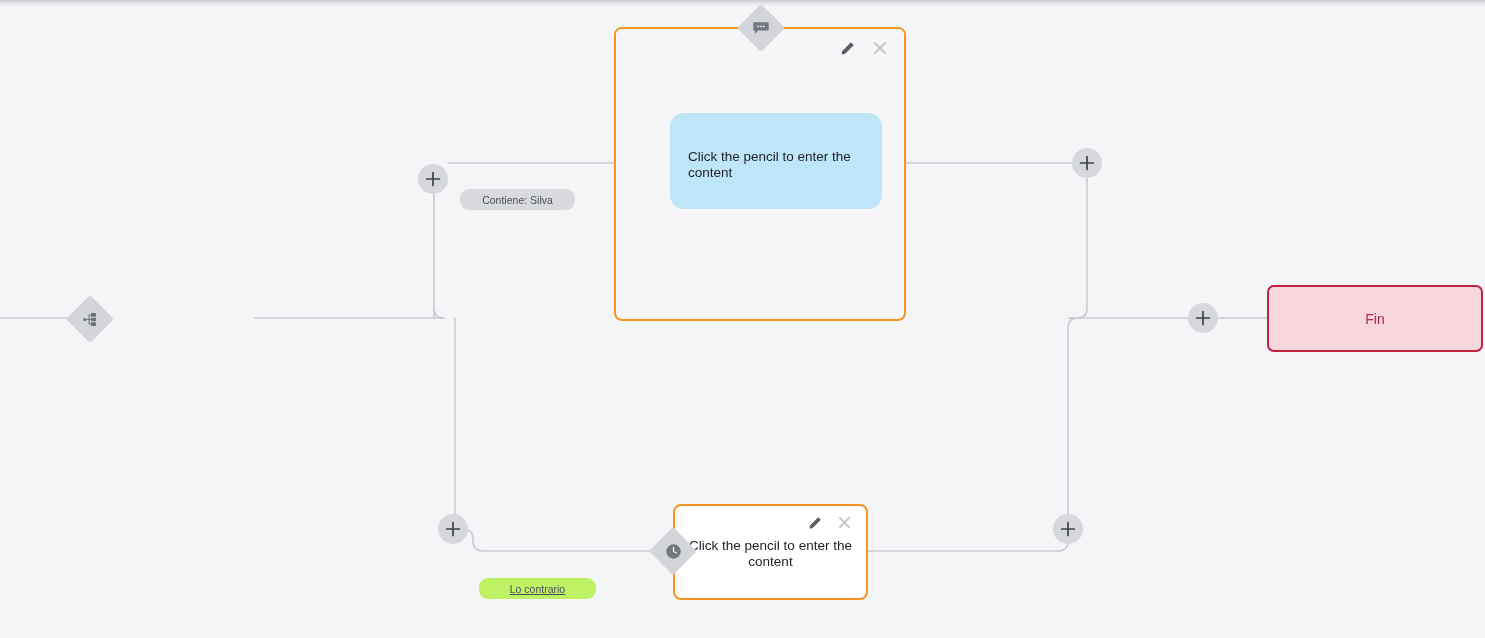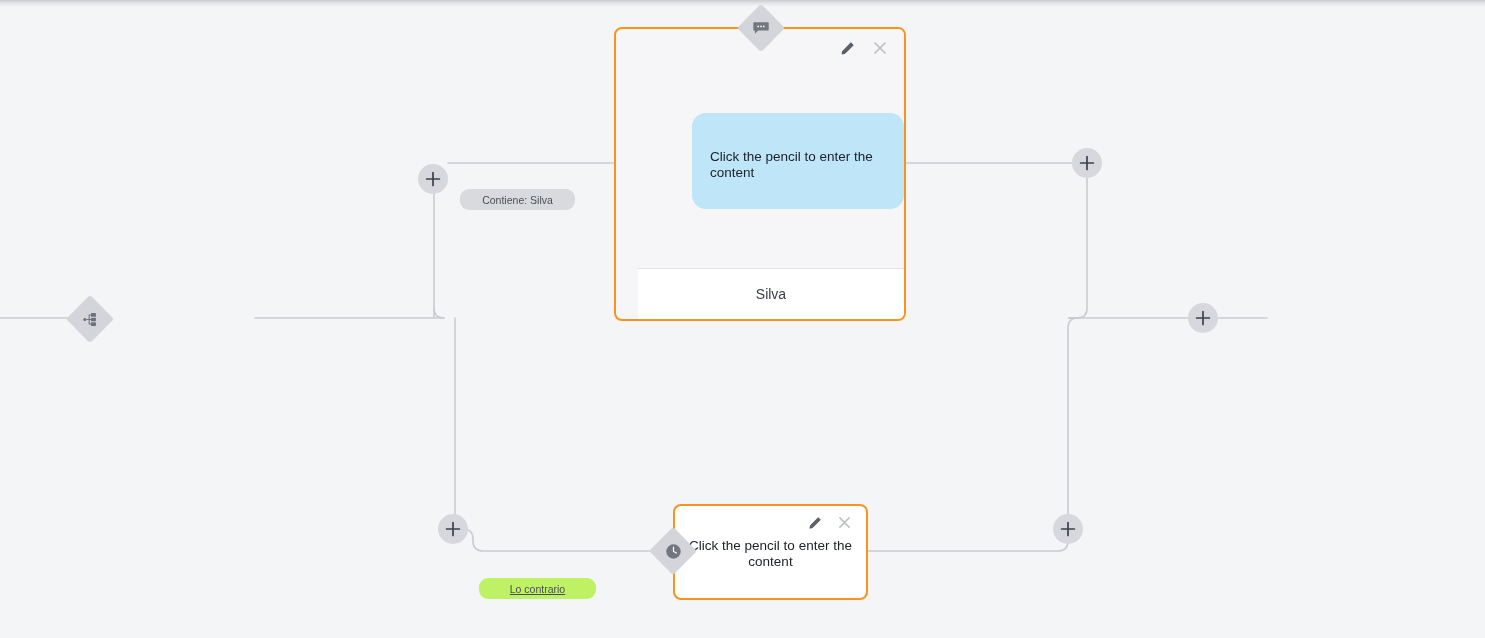--- a/index.html
+++ b/index.html
@@ -16,21 +16,21 @@
   }
   
   #top-edge {
     position: absolute; left: 0; top: 0;
     width: 1485px; height: 6px;
     background: linear-gradient(to bottom, #c9cbd0 0%, #dfe1e5 45%, #f1f2f4 100%);
   }
   #edges { position: absolute; left: 0; top: 0; width: 1485px; height: 638px; }
 
   
-  .node { position: absolute; padding-left: 22px; }
+  .node { position: absolute; }
 
   
   #node-comparacion {
     left: 89px; top: 268px; width: 166px; height: 102px;
     background: #ffffff;
     border: 1px solid #e3e4e8;
     border-radius: 8px;
     box-shadow: 0 1px 3px rgba(30,35,45,.10);
   }
   #node-comparacion .body {
@@ -255,21 +255,20 @@
           </svg>
         </span>
         <span class="icon-btn">
           <svg width="16" height="16" viewBox="0 0 16 16">
             <path d="M3 3 L13 13 M13 3 L3 13" stroke="#b7bbc2" stroke-width="1.6" stroke-linecap="round"></path>
           </svg>
         </span>
       </div>
       <div class="bubble">Click the pencil to enter the content</div>
     </div>
-    <div class="chat-footer">Silva</div>
   </div>
 
   <div class="diamond" id="diamond-chat">
     <span class="dm-icon">
       <svg width="18" height="18" viewBox="0 0 18 18">
         <path d="M2.2 3.2 h13.6 a0.9 0.9 0 0 1 0.9 0.9 v6.6 a0.9 0.9 0 0 1 -0.9 0.9 h-9.6 l-3.3 3.1 v-3.1 h-0.7 a0.9 0.9 0 0 1 -0.9 -0.9 v-6.6 a0.9 0.9 0 0 1 0.9 -0.9 z" fill="#72777f"></path>
         <circle cx="6.2" cy="7.4" r="0.85" fill="#ffffff"></circle>
         <circle cx="9.0" cy="7.4" r="0.85" fill="#ffffff"></circle>
         <circle cx="11.8" cy="7.4" r="0.85" fill="#ffffff"></circle>
       </svg>
@@ -294,14 +293,17 @@
 
   <div class="diamond" id="diamond-wait">
     <span class="dm-icon">
       <svg width="19" height="19" viewBox="0 0 20 20">
         <circle cx="10" cy="10" r="7.6" fill="#72777f"></circle>
         <path d="M10 5.4 L10 10 L13.2 11.6" stroke="#ffffff" stroke-width="1.25" fill="none" stroke-linecap="round" stroke-linejoin="round"></path>
       </svg>
     </span>
   </div>
 
+  <div class="node" id="node-fin">
+    <span class="fin-label">Fin</span>
+  </div>
 
 </div>
 
 </body></html>

